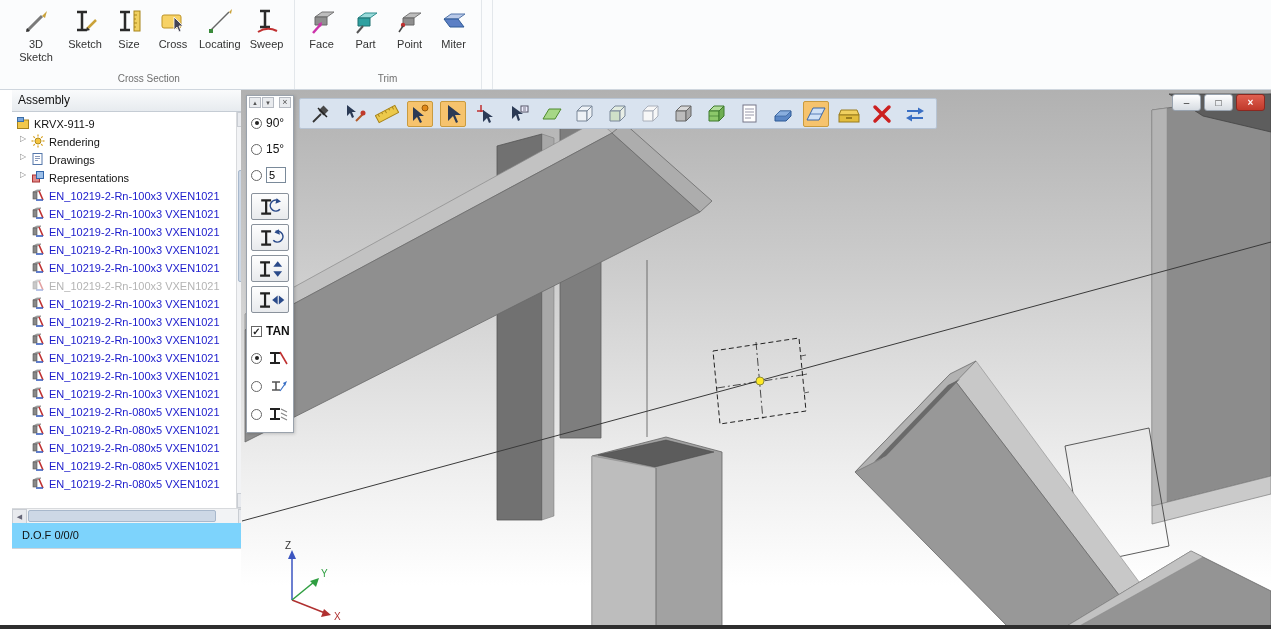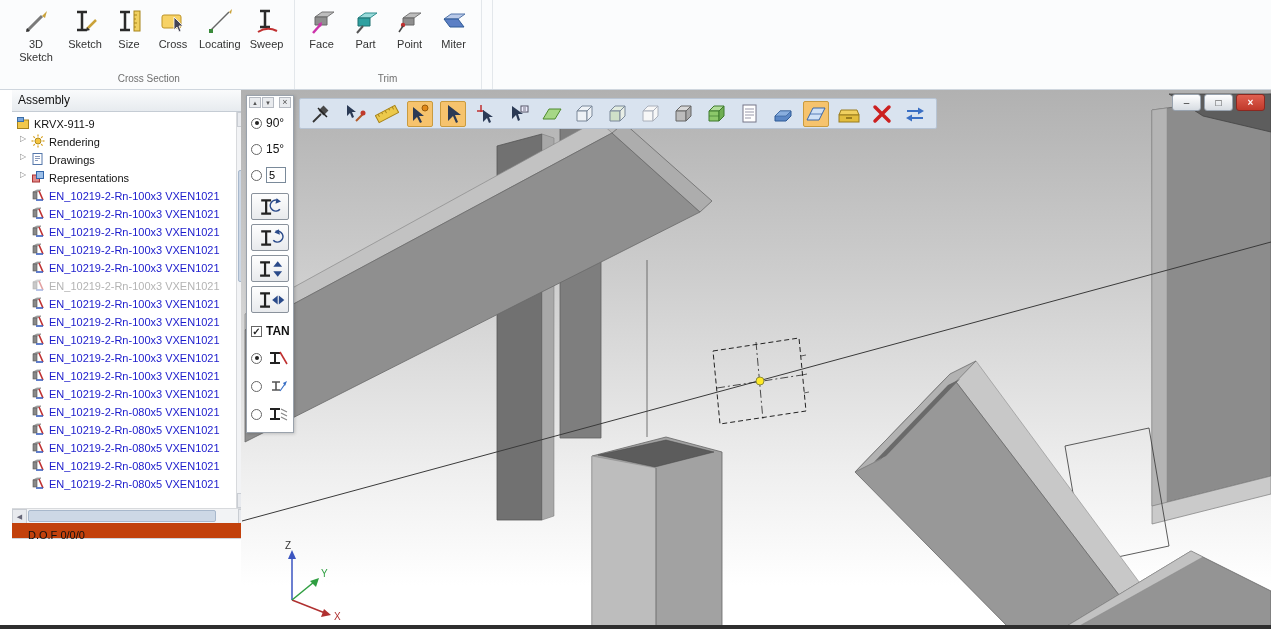--- a/index.html
+++ b/index.html
@@ -32,21 +32,21 @@
   .tree-row.muted .tree-text{color:#b4b4b4;}
   .tree-row.muted .tree-icon{opacity:.45;}
   .vscroll{position:absolute;right:0;top:22px;width:15px;height:396px;background:#f2f3f5;border-left:1px solid #d8dadd;}
   .scroll-btn{width:15px;height:15px;font-size:7px;color:#667;display:flex;align-items:center;justify-content:center;background:#e8eaee;border:1px solid #c9cdd3;}
   .vscroll .down{position:absolute;bottom:0;left:0;}
   .vthumb{position:absolute;top:58px;left:1px;width:12px;height:112px;background:#cdd8e6;border:1px solid #a8b8cc;border-radius:2px;}
   .hscroll{position:absolute;left:0;top:418px;width:241px;height:15px;background:#f2f3f5;border-top:1px solid #d8dadd;}
   .hscroll .left{position:absolute;left:0;top:0;}
   .hscroll .right{position:absolute;right:0;top:0;}
   .hthumb{position:absolute;left:16px;top:1px;width:188px;height:12px;background:#cdd8e6;border:1px solid #a8b8cc;border-radius:2px;}
-  .dof{position:absolute;left:0;top:433px;width:239px;height:16px;font-size:11px;padding:6px 16px 0;border-bottom:1px solid #cfd4da;background:#c2410c;}
+  .dof{position:absolute;left:0;top:433px;width:239px;height:26px;font-size:11px;padding:6px 10px 0;border-bottom:1px solid #cfd4da;background:#7dd3fc;}
 
   
   .viewport{position:absolute;left:241px;top:90px;width:1030px;height:539px;background:linear-gradient(#b1b1b1,#cecece 35%,#eeeeee 70%,#ffffff 92%);overflow:hidden;}
   .scene{position:absolute;left:0;top:0;width:1030px;height:539px;}
   .vp-toolbar{position:absolute;left:58px;top:8px;height:31px;display:flex;align-items:center;gap:7px;padding:2px 8px;background:#d9e3ef;border:1px solid #b7c4d4;border-radius:2px;}
   .vp-icon{width:26px;height:26px;display:flex;align-items:center;justify-content:center;border:1px solid transparent;border-radius:2px;}
   .vp-icon svg{width:24px;height:24px;display:block;}
   .vp-icon.hl{background:#f6c36d;border-color:#c99b3f;}
   .win-controls{position:absolute;right:6px;top:4px;display:flex;gap:3px;}
   .win-btn{width:29px;height:17px;display:flex;align-items:center;justify-content:center;font-size:10px;border:1px solid #98a2ae;border-radius:3px;background:linear-gradient(#ffffff,#d7dce2);color:#333;}

